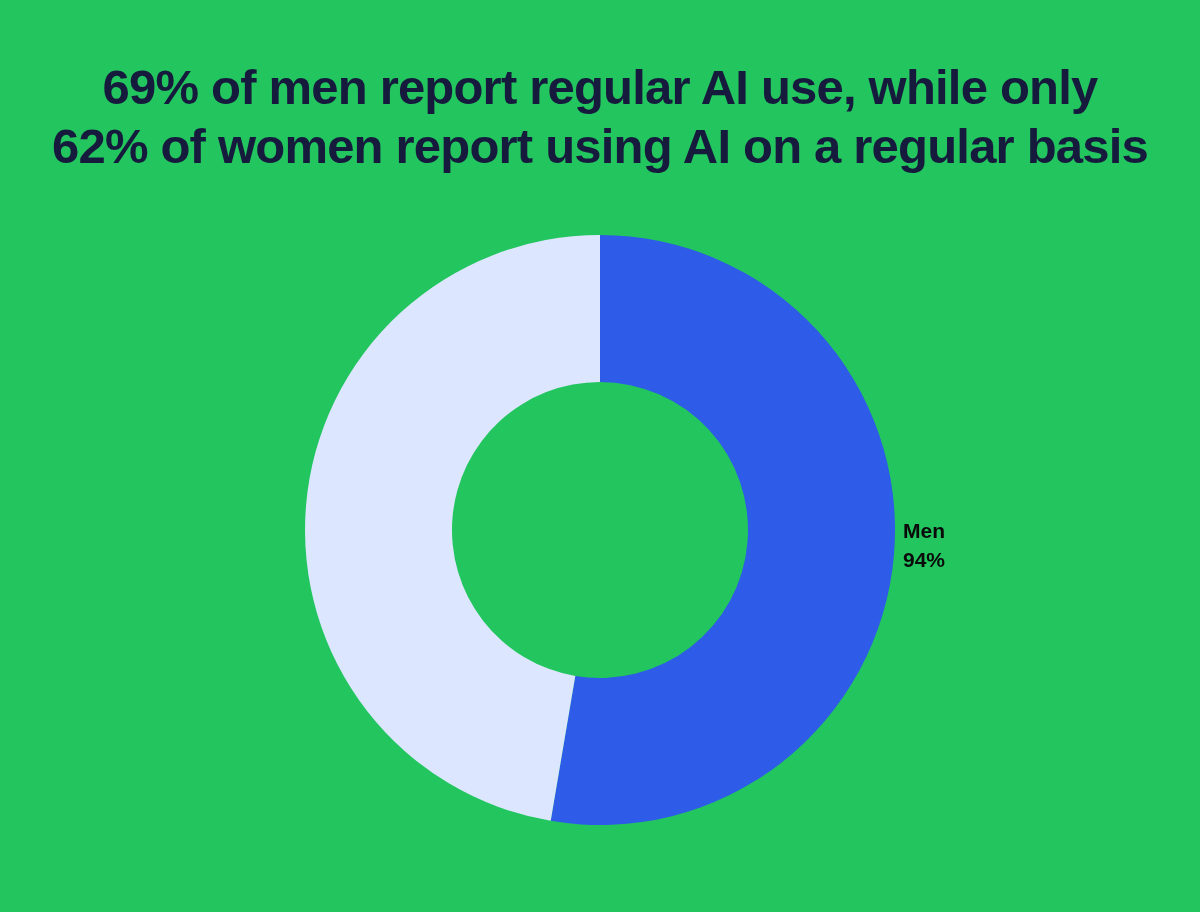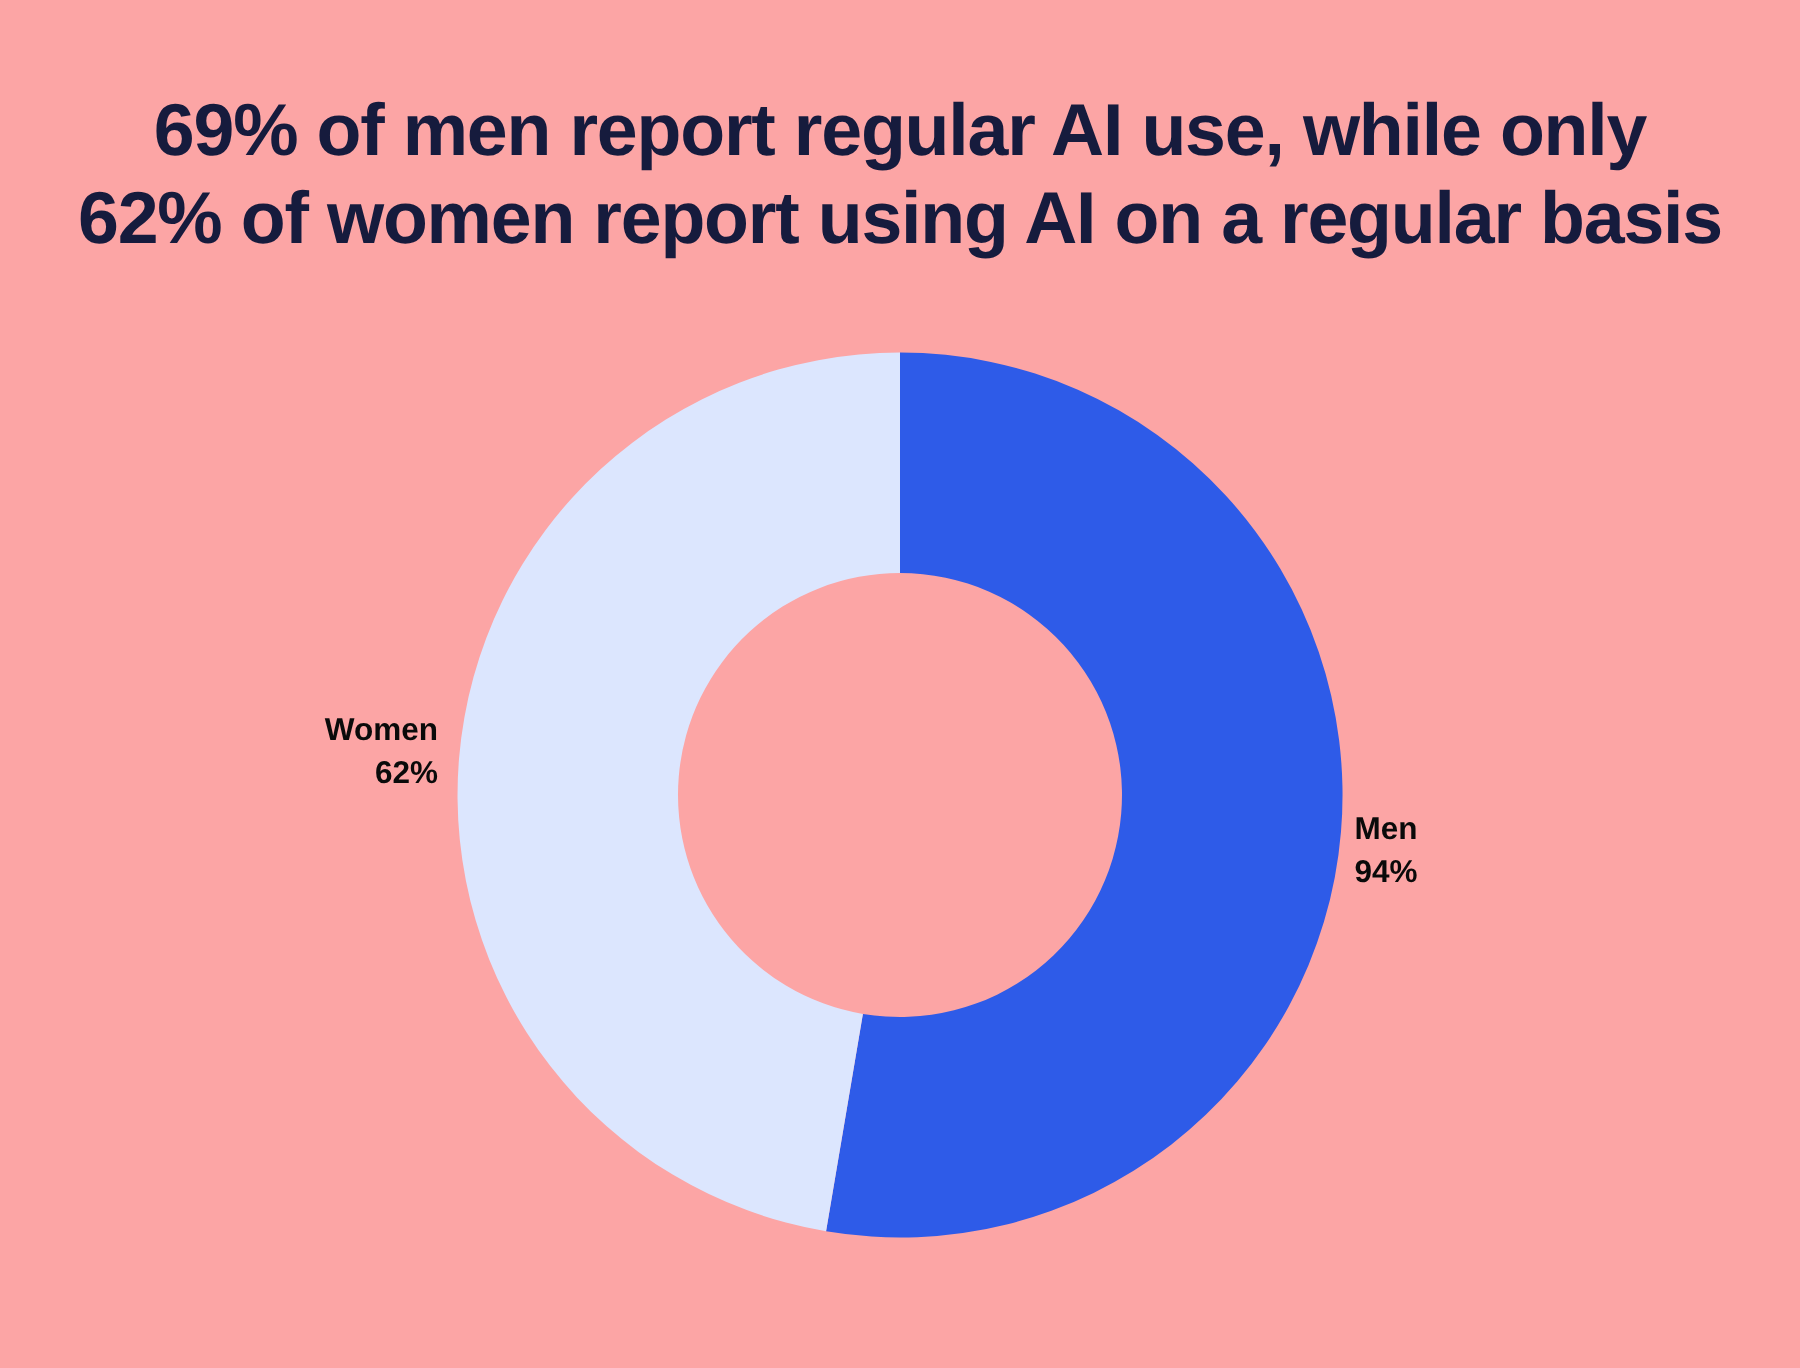--- a/index.html
+++ b/index.html
@@ -10,21 +10,21 @@
     width: 1200px;
     height: 912px;
     background: #f4f6fd;
     font-family: "Liberation Sans", sans-serif;
     overflow: hidden;
   }
   .canvas {
     position: relative;
     width: 1200px;
     height: 912px;
-    background: #fca5a5;
+    background: #22c55e;
   }
   .chart-title {
     position: absolute;
     top: 58px;
     left: 0;
     width: 1200px;
     text-align: center;
     color: #161b3d;
     font-size: 49px;
     font-weight: bold;
@@ -52,44 +52,40 @@
   .slice-label .pct {
     display: block;
   }
   .label-women {
     right: 908px;
     top: 472px;
     text-align: right;
   }
   .label-men {
     left: 903px;
-    top: 538px;
+    top: 516px;
     text-align: left;
   }
 </style>
 </head>
 <body>
 
 <div class="canvas">
 
   <div class="chart-title">69% of men report regular AI use, while only
 62% of women report using AI on a regular basis</div>
 
   <div class="donut-wrap">
     <svg class="donut-svg" width="1200" height="912" viewBox="0 0 1200 912">
       <g>
         <path id="slice-0" d="M 600.00 235.00 A 295 295 0 1 1 550.71 820.85 L 575.27 675.92 A 148 148 0 1 0 600.00 382.00 Z" fill="#2e5be8"></path>
         <path id="slice-1" d="M 550.71 820.85 A 295 295 0 0 1 600.00 235.00 L 600.00 382.00 A 148 148 0 0 0 575.27 675.92 Z" fill="#dce6fe"></path>
       </g>
     </svg>
   </div>
 
-  <div class="slice-label label-women">
-    <span>Women</span>
-    <span class="pct">62%</span>
-  </div>
 
   <div class="slice-label label-men">
     <span>Men</span>
     <span class="pct">94%</span>
   </div>
 
 </div>
 
 </body></html>

